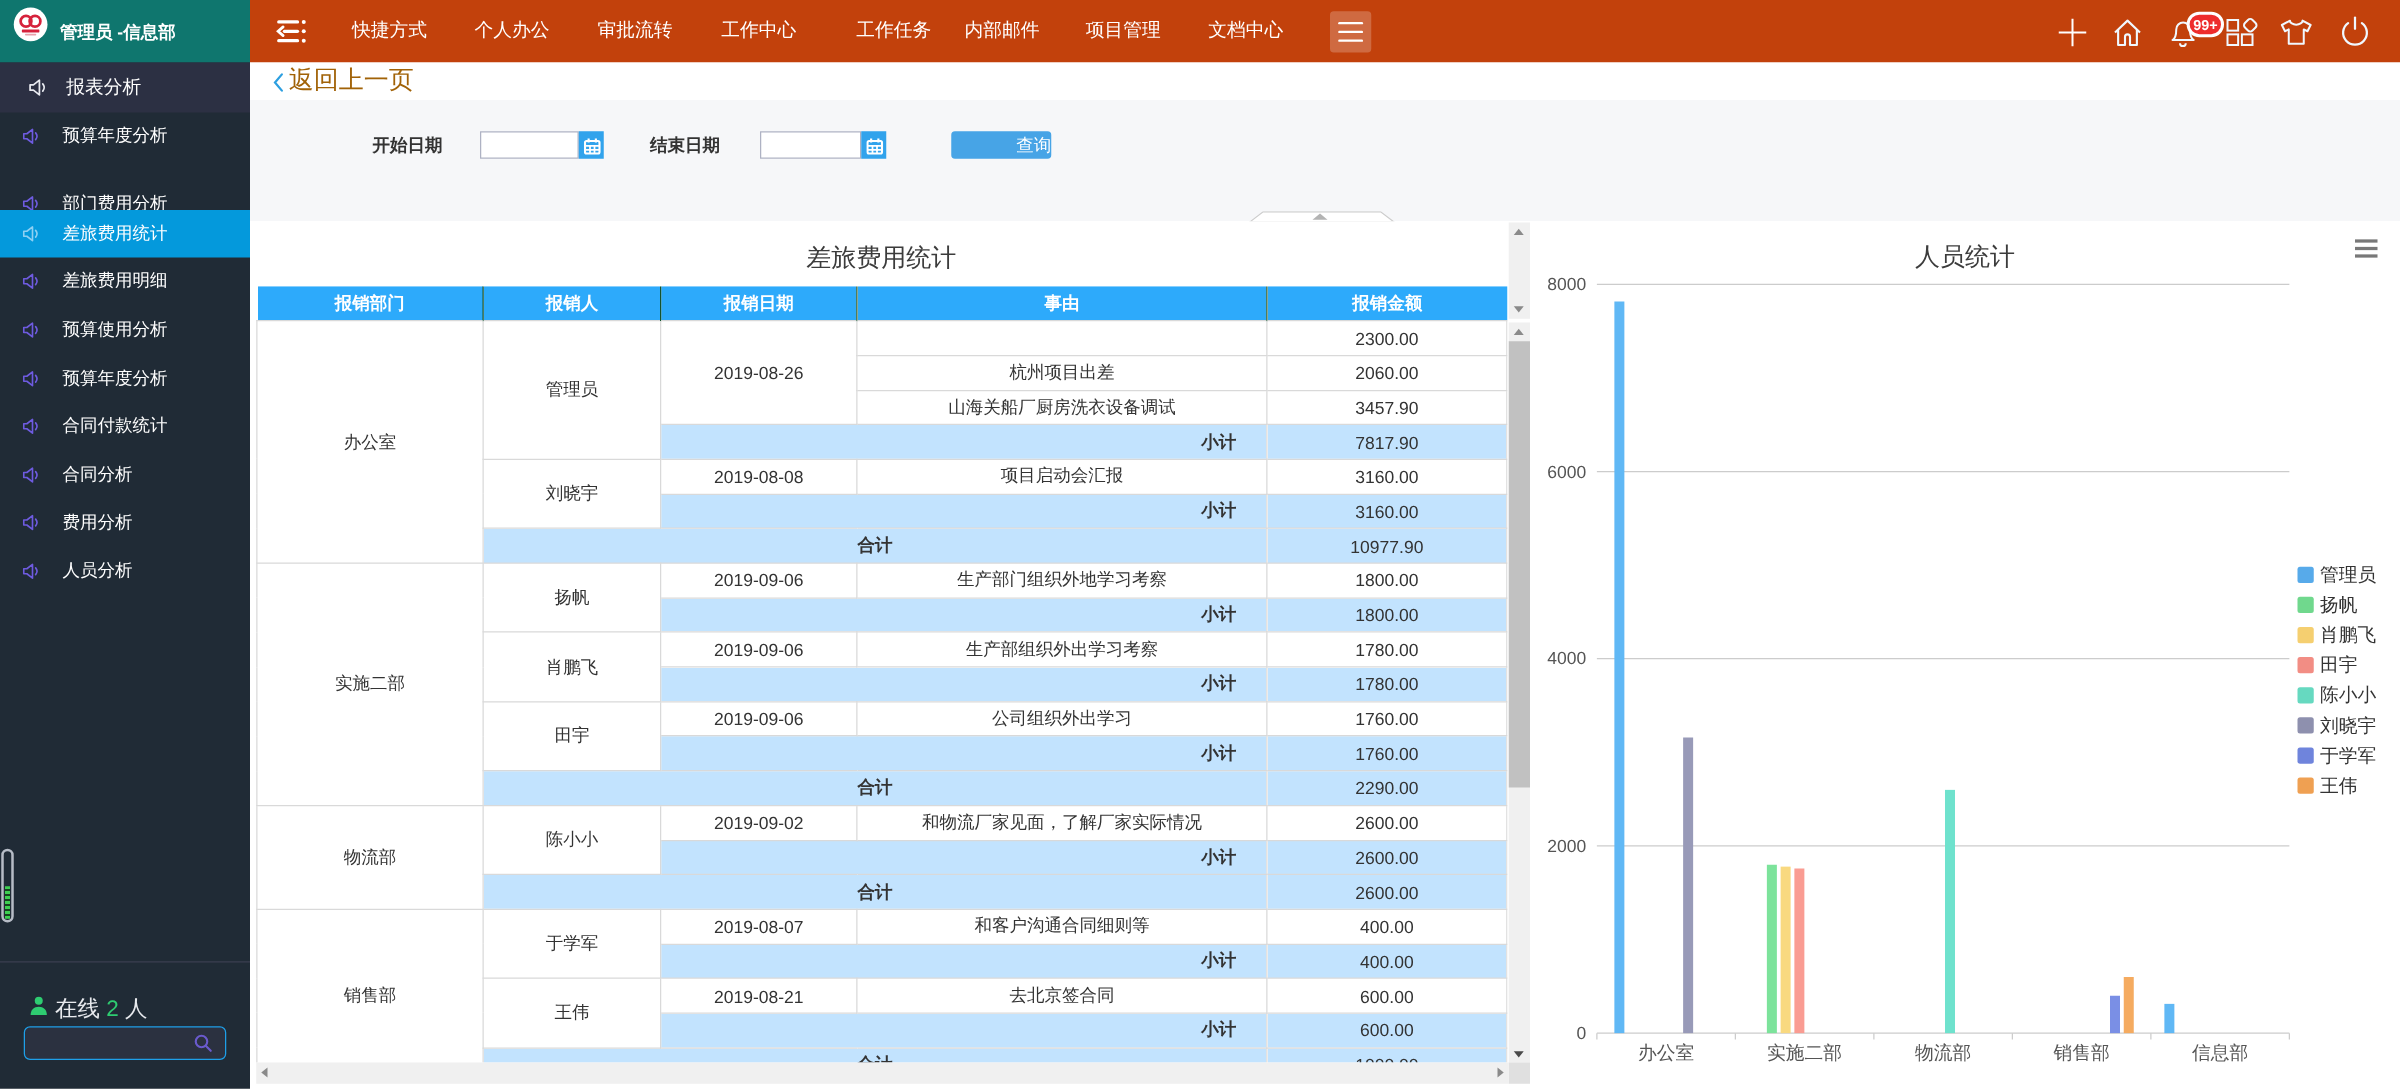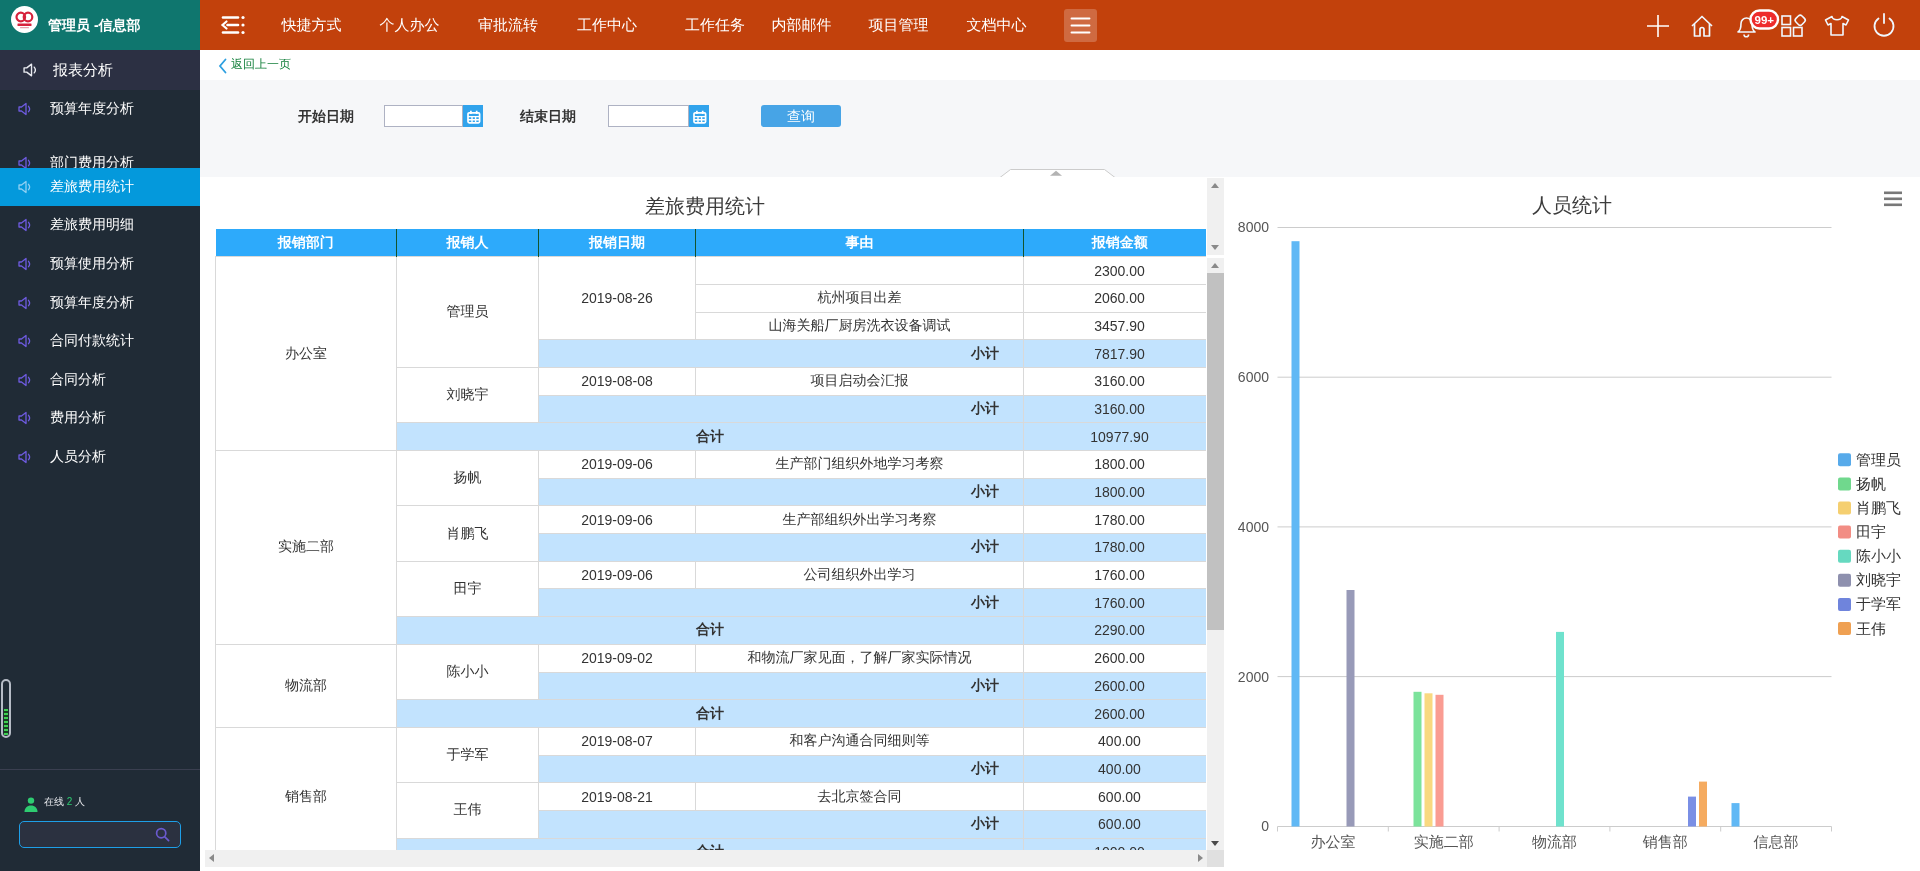--- a/index.html
+++ b/index.html
@@ -15,42 +15,42 @@
 .mitem svg{position:absolute;left:18px;top:50%;transform:translateY(-50%)}
 #m0{background:#2c3043}
 #m0 .txt{left:53px;font-size:15px}
 #m0 svg{left:23px}
 .mact{background:#0499dc}
 
 #batt{position:absolute;left:1px;top:679px;width:10px;height:59px;border:2px solid #b6bcc6;border-radius:5px;overflow:hidden}
 #batt i{position:absolute;left:1px;right:1px;bottom:1px;height:26px;
  background:repeating-linear-gradient(to bottom,#3ecf52 0 2px,#17431f 2px 4px)}
 #sdiv{position:absolute;left:0;top:769px;width:200px;height:1px;background:#3a3f50}
-#online{position:absolute;left:0;top:795px;width:200px;height:18px;color:#e8eaee;font-size:10px}
+#online{position:absolute;left:0;top:795px;width:200px;height:18px;color:#e8eaee;font-size:18px}
 #online .grn{color:#2ecc71}
 #sbox{position:absolute;left:19px;top:821px;width:162px;height:27px;border:1px solid #1e9fe8;border-radius:5px;background:#2b3140}
 
 #topbar{position:absolute;left:200px;top:0;width:1720px;height:50px;background:#c2410c}
 .nav{position:absolute;top:0;height:50px;line-height:50px;color:#fff;font-size:15px;transform:translateX(-50%)}
 #navham{position:absolute;left:864px;top:9px;width:33px;height:33px;background:rgba(255,255,255,.22);border-radius:3px}
 
 #crumb{position:absolute;left:200px;top:50px;width:1720px;height:30px;background:#fff}
-#crumbtx{position:absolute;left:31px;top:0;height:30px;line-height:28px;font-size:12px;color:#15803d}
+#crumbtx{position:absolute;left:31px;top:0;height:30px;line-height:28px;font-size:20px;color:#a16207}
 #formbar{position:absolute;left:200px;top:80px;width:1720px;height:97px;background:#f6f7f9}
 .flab{position:absolute;top:26px;height:21px;line-height:21px;font-size:14px;color:#333;font-weight:700}
 .finp{position:absolute;top:25px;height:22px;background:#fff;border:1px solid #aeb2c3}
 .fbtn{position:absolute;top:25px;width:20px;height:22px;background:#31a3ec}
 .fbtn svg{position:absolute;left:3.5px;top:4.5px}
 #qbtn{position:absolute;left:561px;top:25px;width:80px;height:22px;background:#47a4e6;border-radius:3px;
-  color:#fff;font-size:14px;text-align:center;line-height:22px}
+  color:#fff;font-size:14px;text-align:right;line-height:22px}
 
 #main{position:absolute;left:200px;top:177px;width:1720px;height:694px;background:#fff}
 #tbltitle{position:absolute;left:205px;top:193px;width:1000px;text-align:center;font-size:20px;color:#3c3c3c}
 #tblwrap{position:absolute;left:204px;top:229px;width:1002px;height:621px;overflow:hidden}
-#tbl{border-collapse:collapse;table-layout:fixed;width:1000px;font-size:14px;color:#333;margin-left:11px}
+#tbl{border-collapse:collapse;table-layout:fixed;width:1000px;font-size:14px;color:#333;margin-left:1px}
 #tbl td,#tbl th{border:1px solid #d9d9d9;text-align:center;padding:0;overflow:hidden;white-space:nowrap}
 #tbl th{background:#2daafb;color:#fff;font-weight:700;border:none;border-left:1px solid #14532d;height:27px}
 #tbl th:first-child{border-left:none}
 #tbl tr{height:27.7px}
 .sub{background:#c2e3fe}
 .lb{text-align:right !important;padding-right:24px !important;font-weight:700}
 .hj{font-weight:700}
 
 .sbv{position:absolute;left:1207px;width:17px;background:#f0f0f0}
 .arr{width:0;height:0;position:absolute;left:4px}

